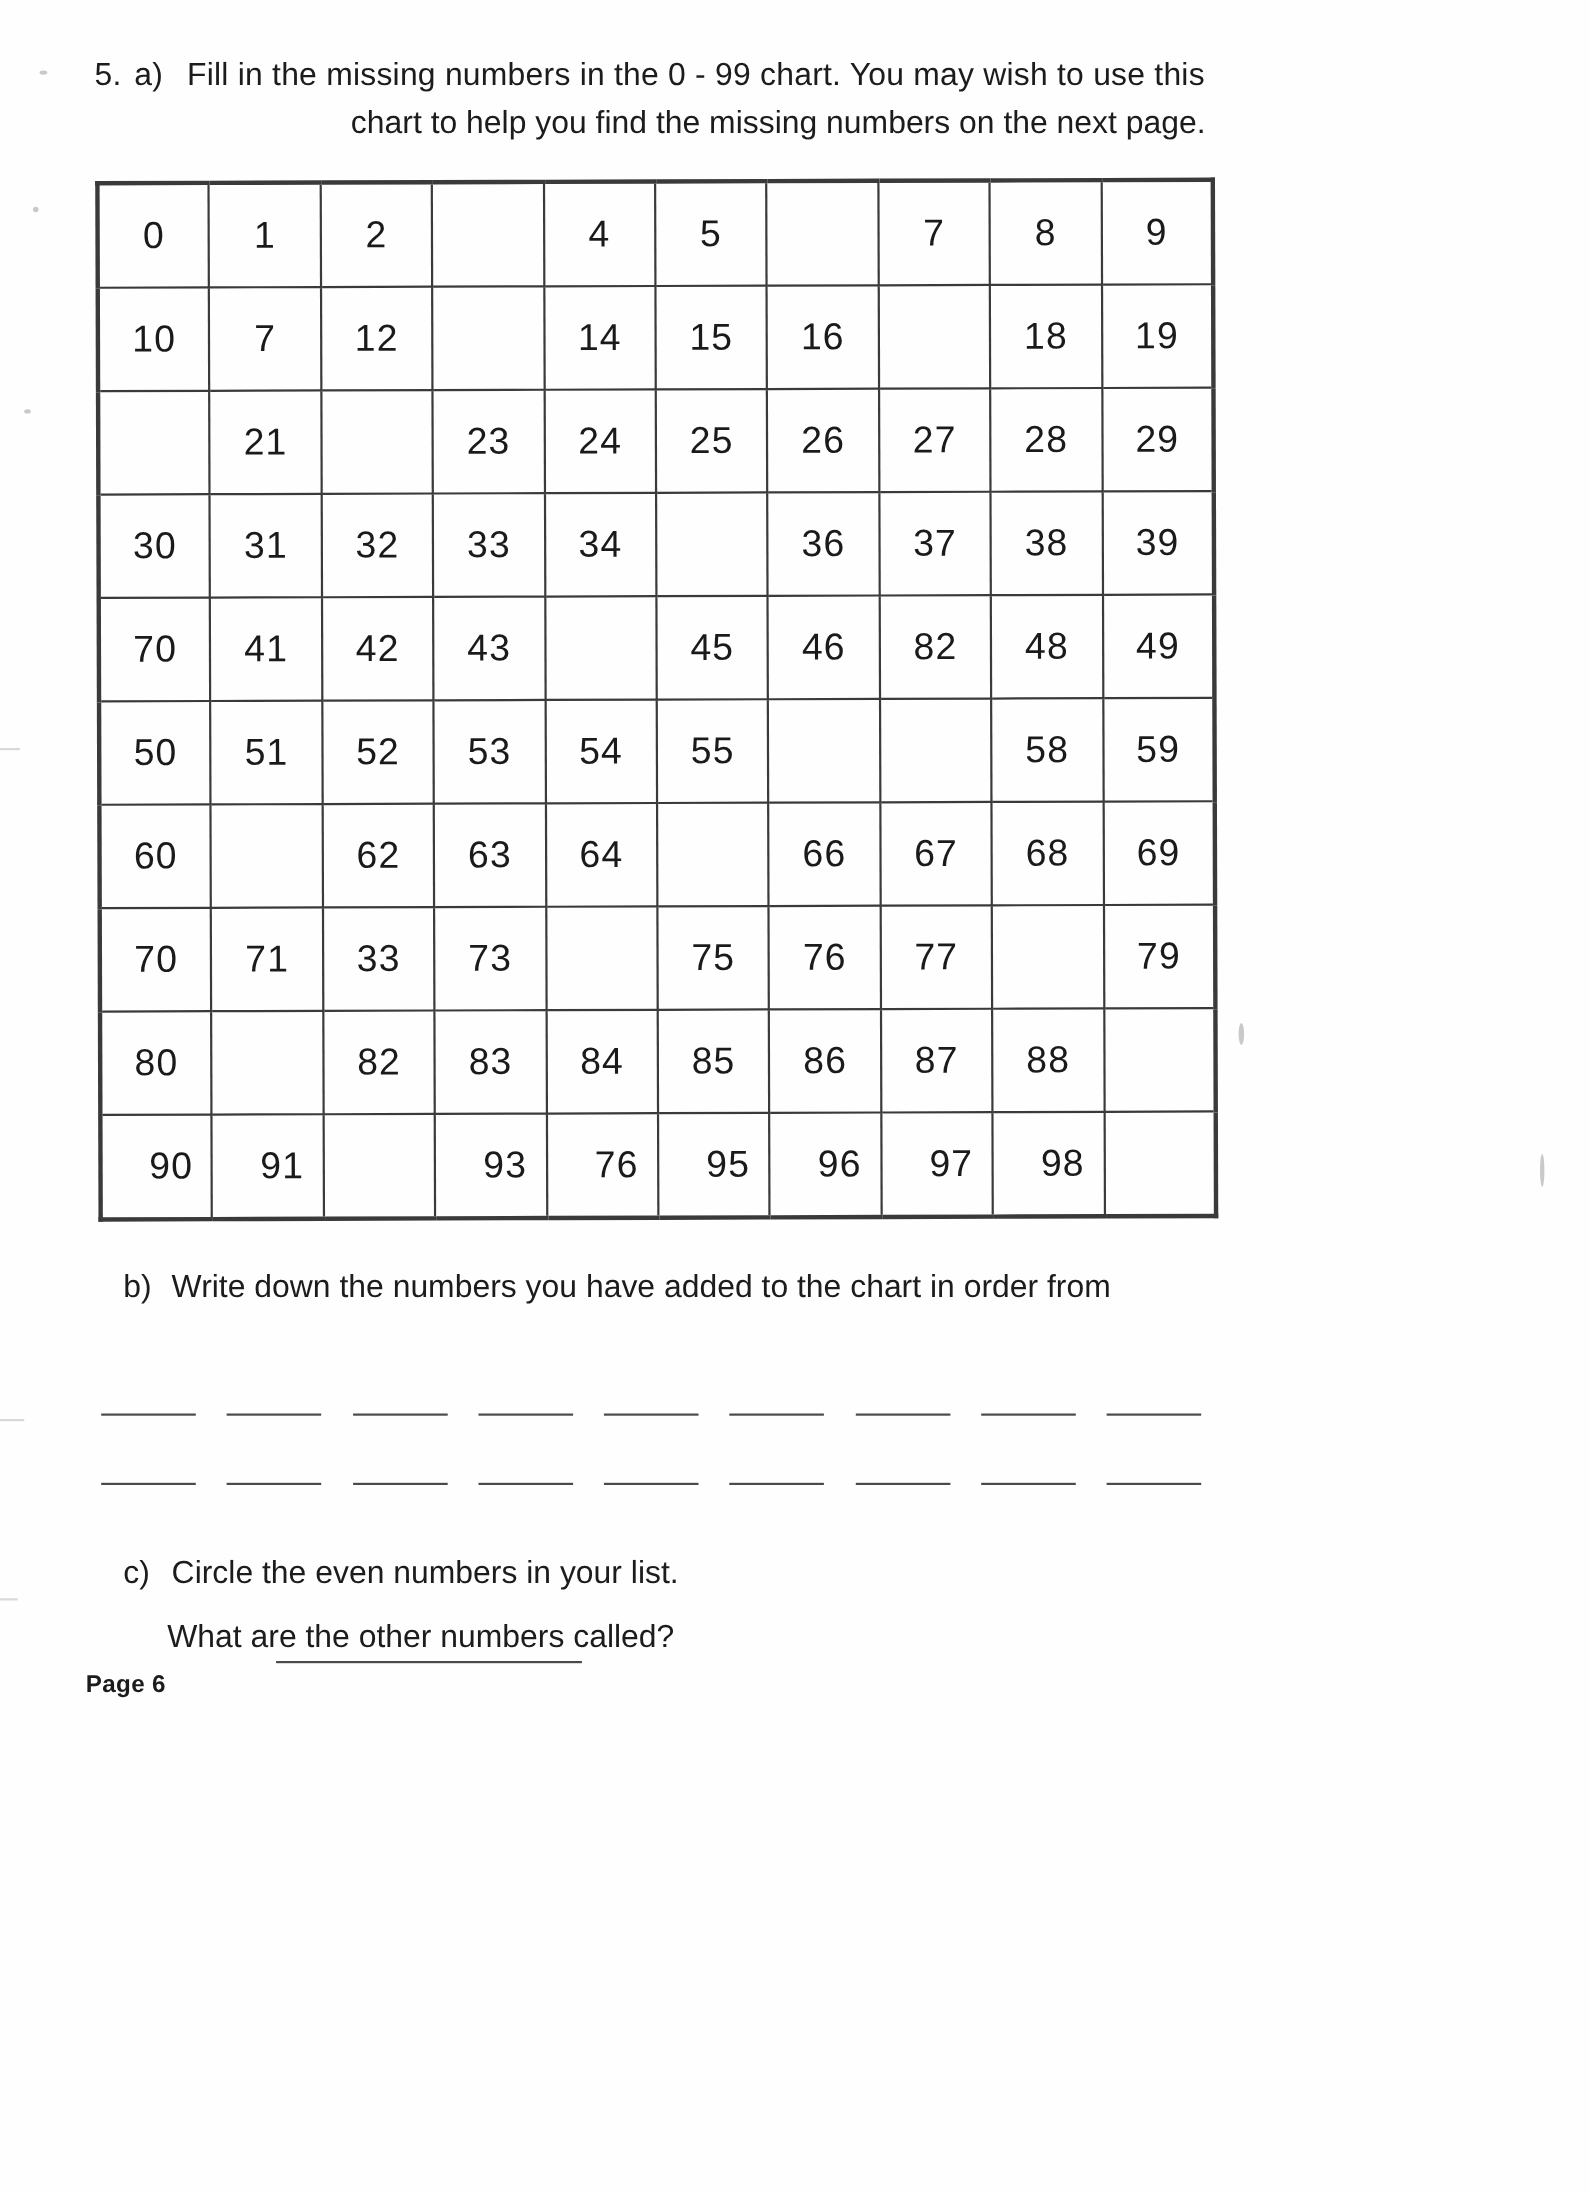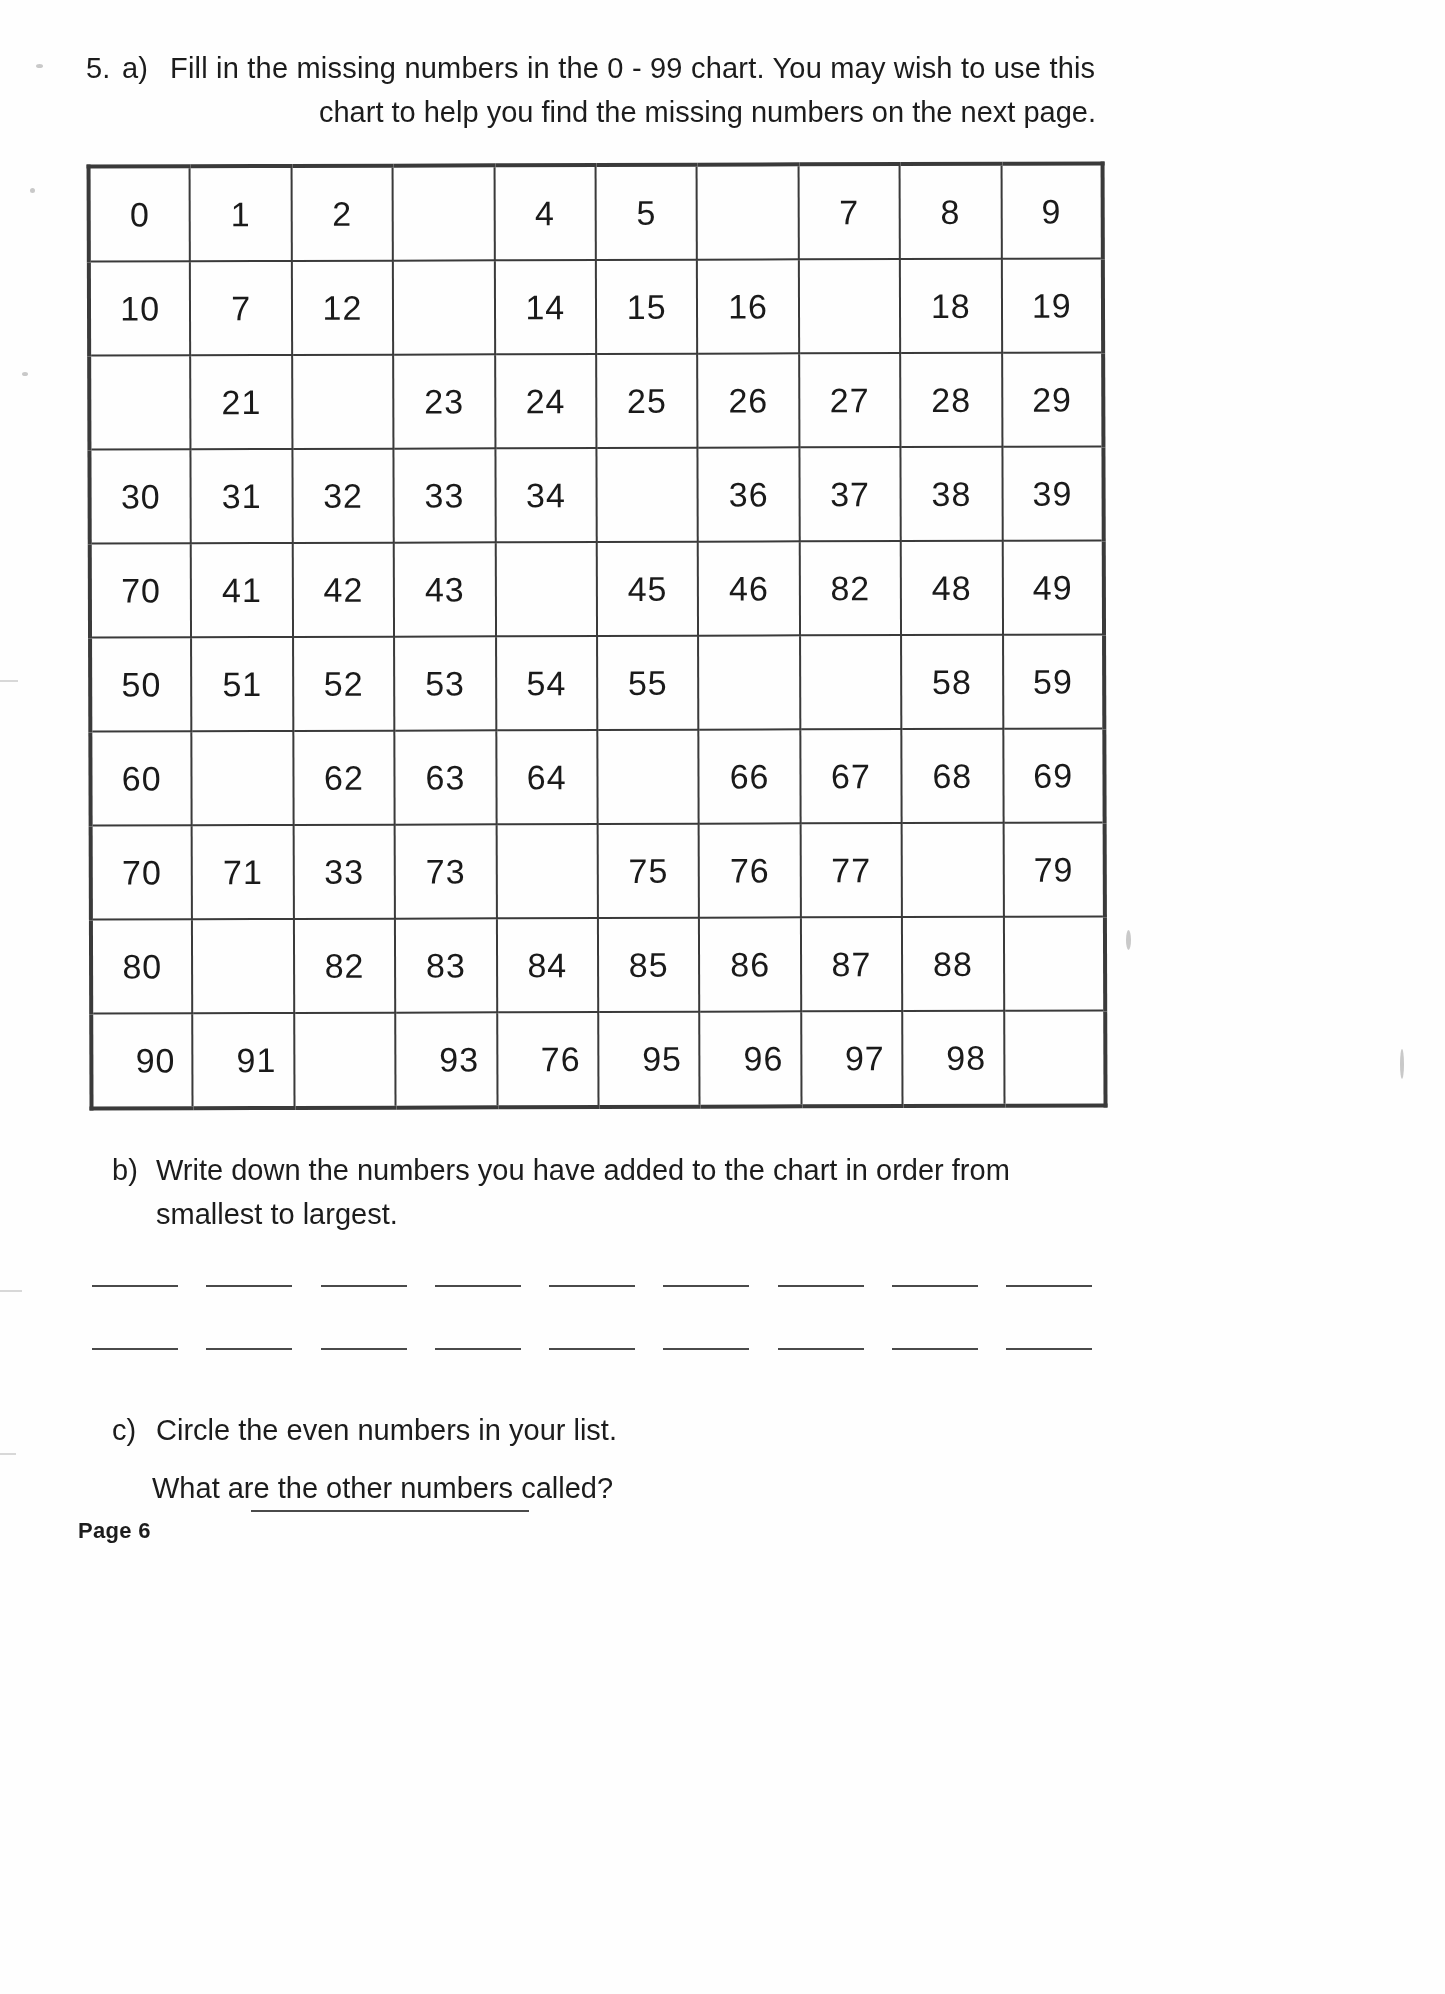--- a/index.html
+++ b/index.html
@@ -335,21 +335,20 @@
         </tr>
       </tbody>
     </table>
   </div>
 
   <div class="qb">
     <div class="qb-line">
       <span class="qb-label">b)</span>
       <span class="qb-text">Write down the numbers you have added to the chart in order from</span>
     </div>
-    <div class="qb-line2">smallest to largest.</div>
   </div>
 
   <div class="blank-row row-1">
     <div class="blank"></div>
     <div class="blank"></div>
     <div class="blank"></div>
     <div class="blank"></div>
     <div class="blank"></div>
     <div class="blank"></div>
     <div class="blank"></div>

